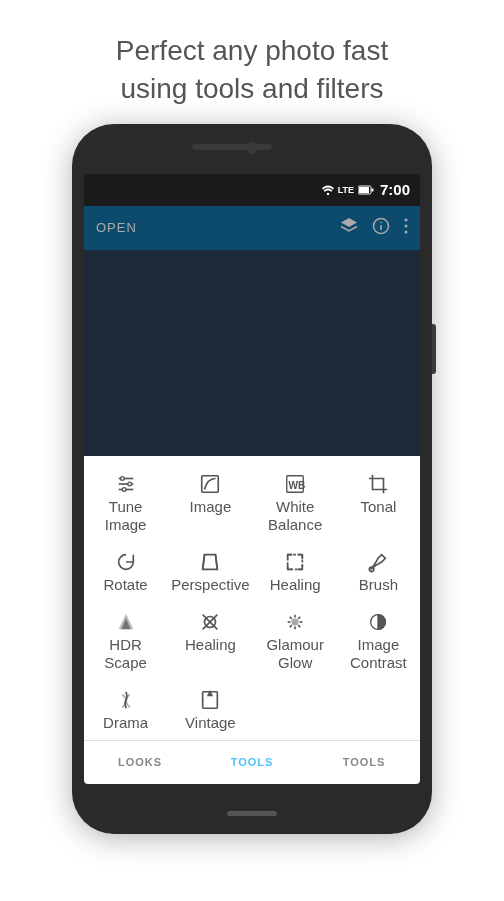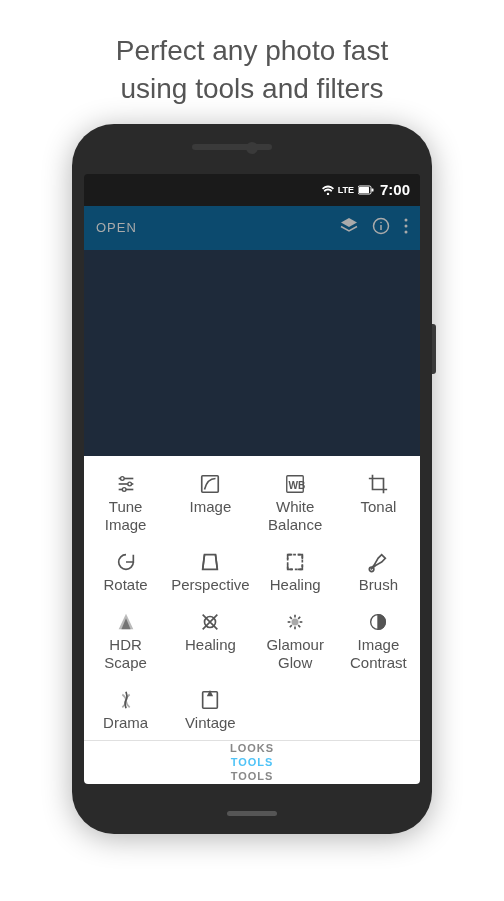--- a/index.html
+++ b/index.html
@@ -191,21 +191,20 @@
       color: #555;
       text-align: center;
       line-height: 1.2;
     }
 
     
     .bottom-nav {
       display: flex;
       border-top: 1px solid #e0e0e0;
       height: 44px;
-      flex-direction: column;
     }
 
     .nav-item {
       flex: 1;
       display: flex;
       align-items: center;
       justify-content: center;
       font-size: 11px;
       font-weight: 600;
       letter-spacing: 1px;

